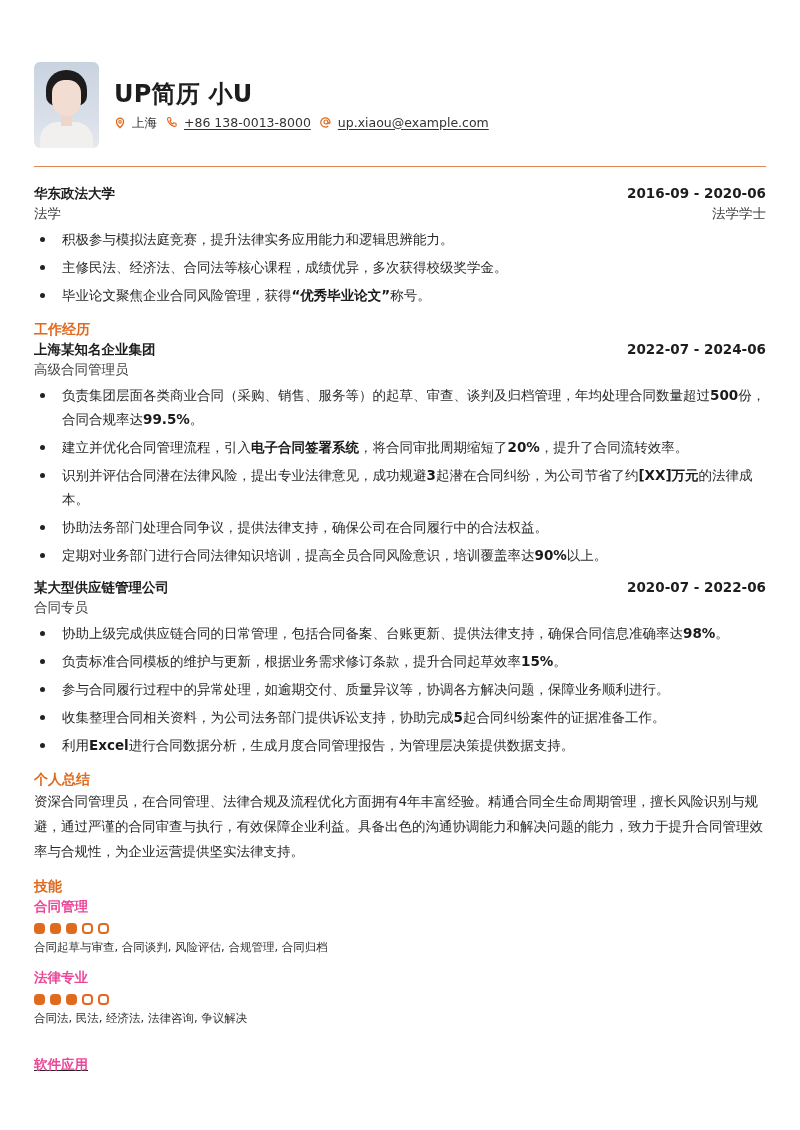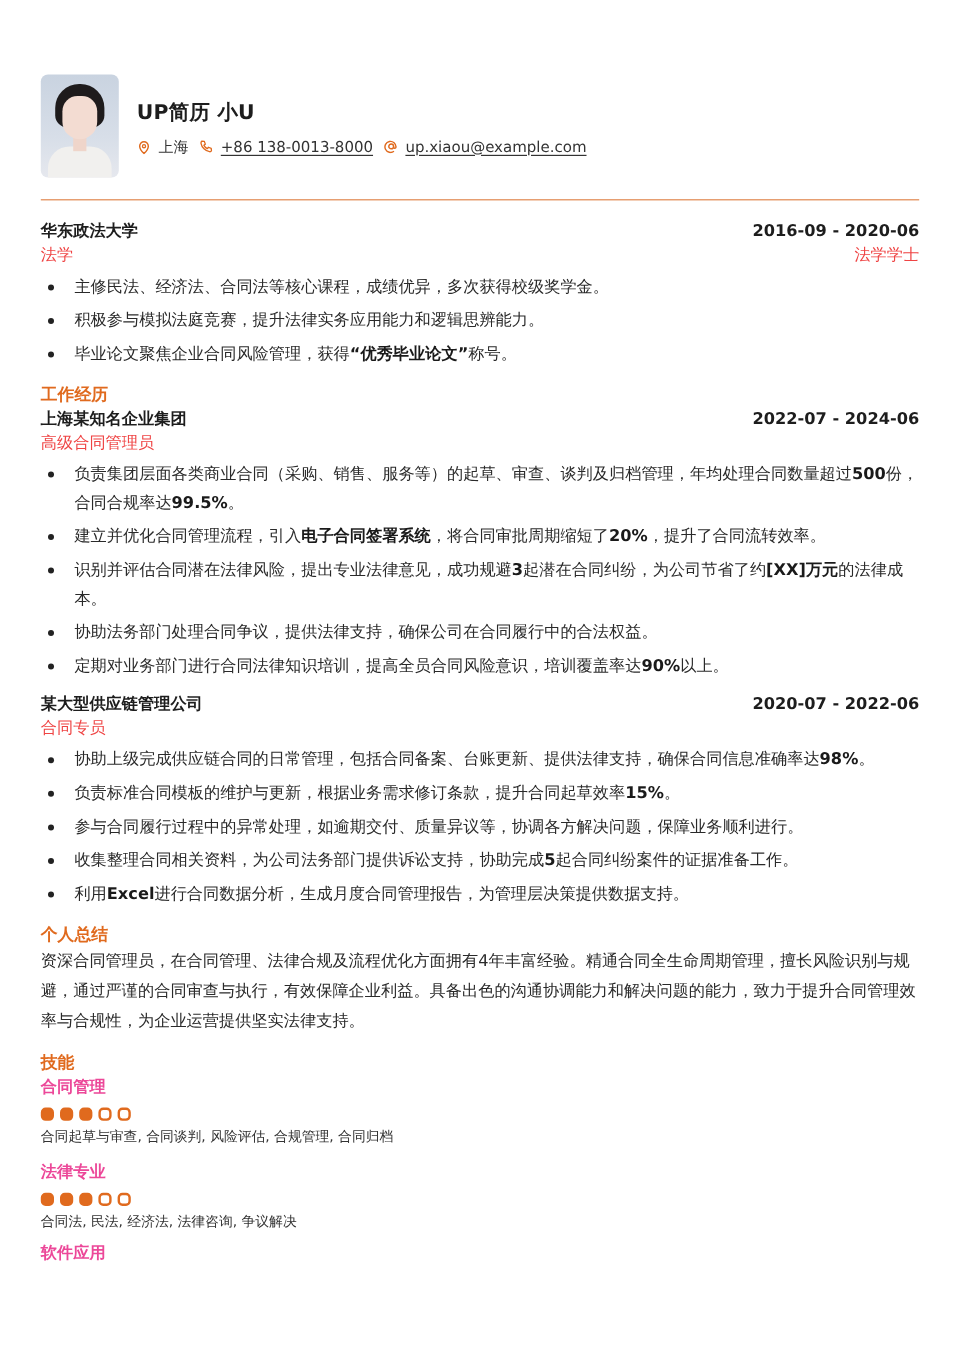--- a/index.html
+++ b/index.html
@@ -8,31 +8,31 @@
   .page { position: absolute; left: 34px; top: 62px; width: 732px; }
 
   .header { display: flex; align-items: center; height: 86px; }
   .photo { width: 65px; height: 86px; border-radius: 6px; overflow: hidden; flex: 0 0 65px;
            background: linear-gradient(180deg, #c9d3e0 0%, #d7dee8 60%, #e6e8ee 100%); position: relative; }
   .photo .hair { position: absolute; left: 12px; top: 8px; width: 41px; height: 36px; background: #1e1b1c; border-radius: 20px 20px 10px 10px; }
   .photo .face { position: absolute; left: 18px; top: 18px; width: 29px; height: 36px; background: #f3dcd2; border-radius: 14px 14px 16px 16px; }
   .photo .neck { position: absolute; left: 27px; top: 50px; width: 11px; height: 14px; background: #efd5ca; }
   .photo .body { position: absolute; left: 6px; top: 60px; width: 53px; height: 30px; background: #f1f0ee; border-radius: 18px 18px 0 0; }
   .head-info { margin-left: 15px; padding-top: 2px; }
-  .name { font-size: 17px; font-weight: 600; color: #1d1d1d; line-height: 26px; letter-spacing: 0.2px; }
+  .name { font-size: 24px; font-weight: 600; color: #1d1d1d; line-height: 26px; letter-spacing: 0.2px; }
   .contacts { display: flex; align-items: flex-start; margin-top: 8px; font-size: 12.5px; color: #333333; }
   .contact { display: flex; align-items: center; margin-right: 9px; }
   .contact .ic { width: 12px; height: 12px; margin-right: 6px; display: inline-flex; }
   .contact a { color: #333333; text-decoration: underline; text-underline-offset: 2px; }
 
   .rule { height: 1px; background: #e0874f; margin-top: 18px; }
 
   .section-title { font-size: 14px; font-weight: 700; color: #e06a1e; line-height: 20px; }
   .entry-head { display: flex; justify-content: space-between; font-size: 13.5px; font-weight: 700; color: #1d1d1d; line-height: 20px; }
-  .entry-sub { display: flex; justify-content: space-between; font-size: 13.5px; color: #ef4444; line-height: 20px; }
+  .entry-sub { display: flex; justify-content: space-between; font-size: 13.5px; color: #404040; line-height: 20px; }
   ul.bullets { list-style: none; margin-top: 4px; }
   ul.bullets li { position: relative; padding-left: 28px; font-size: 13.5px; color: #2a2a2a; line-height: 24px; margin-bottom: 4px; }
   ul.bullets li::before { content: ""; position: absolute; left: 6px; top: 10px; width: 5px; height: 5px; border-radius: 50%; background: #222222; }
   ul.bullets li b { font-weight: 700; color: #1a1a1a; }
 
   .summary { font-size: 13.5px; color: #2a2a2a; line-height: 25px; }
   .skill-name { font-size: 13.5px; font-weight: 700; color: #ec4899; line-height: 20px; }
   .dots { display: flex; margin-top: 7px; }
   .dot { width: 11px; height: 11px; border-radius: 4px; border: 2px solid #e06a1e; margin-right: 5px; }
   .dot.on { background: #e06a1e; }
@@ -88,22 +88,22 @@
   <div style="margin-top:16px;">
     <div class="entry-head">
       <span>华东政法大学</span>
       <span>2016-09 - 2020-06</span>
     </div>
     <div class="entry-sub">
       <span>法学</span>
       <span>法学学士</span>
     </div>
     <ul class="bullets">
+      <li><span>积极参与模拟法庭竞赛，提升法律实务应用能力和逻辑思辨能力。</span></li>
       <li><span>主修民法、经济法、合同法等核心课程，成绩优异，多次获得校级奖学金。</span></li>
-      <li><span>积极参与模拟法庭竞赛，提升法律实务应用能力和逻辑思辨能力。</span></li>
       <li><span>毕业论文聚焦企业合同风险管理，获得</span><b>“优秀毕业论文”</b><span>称号。</span></li>
     </ul>
   </div>
 
   <div style="margin-top:12px;">
     <div class="section-title">工作经历</div>
 
     <div class="entry-head">
       <span>上海某知名企业集团</span>
       <span>2022-07 - 2024-06</span>
@@ -160,17 +160,17 @@
       <div class="dots">
         <span class="dot on"></span>
         <span class="dot on"></span>
         <span class="dot on"></span>
         <span class="dot"></span>
         <span class="dot"></span>
       </div>
       <div class="skill-tags">合同法, 民法, 经济法, 法律咨询, 争议解决</div>
     </div>
 
-    <div style="margin-top:8px;">
+    <div style="margin-top:28px;text-decoration:underline;">
       <div class="skill-name">软件应用</div>
     </div>
   </div>
 </div>
 
 </body></html>

